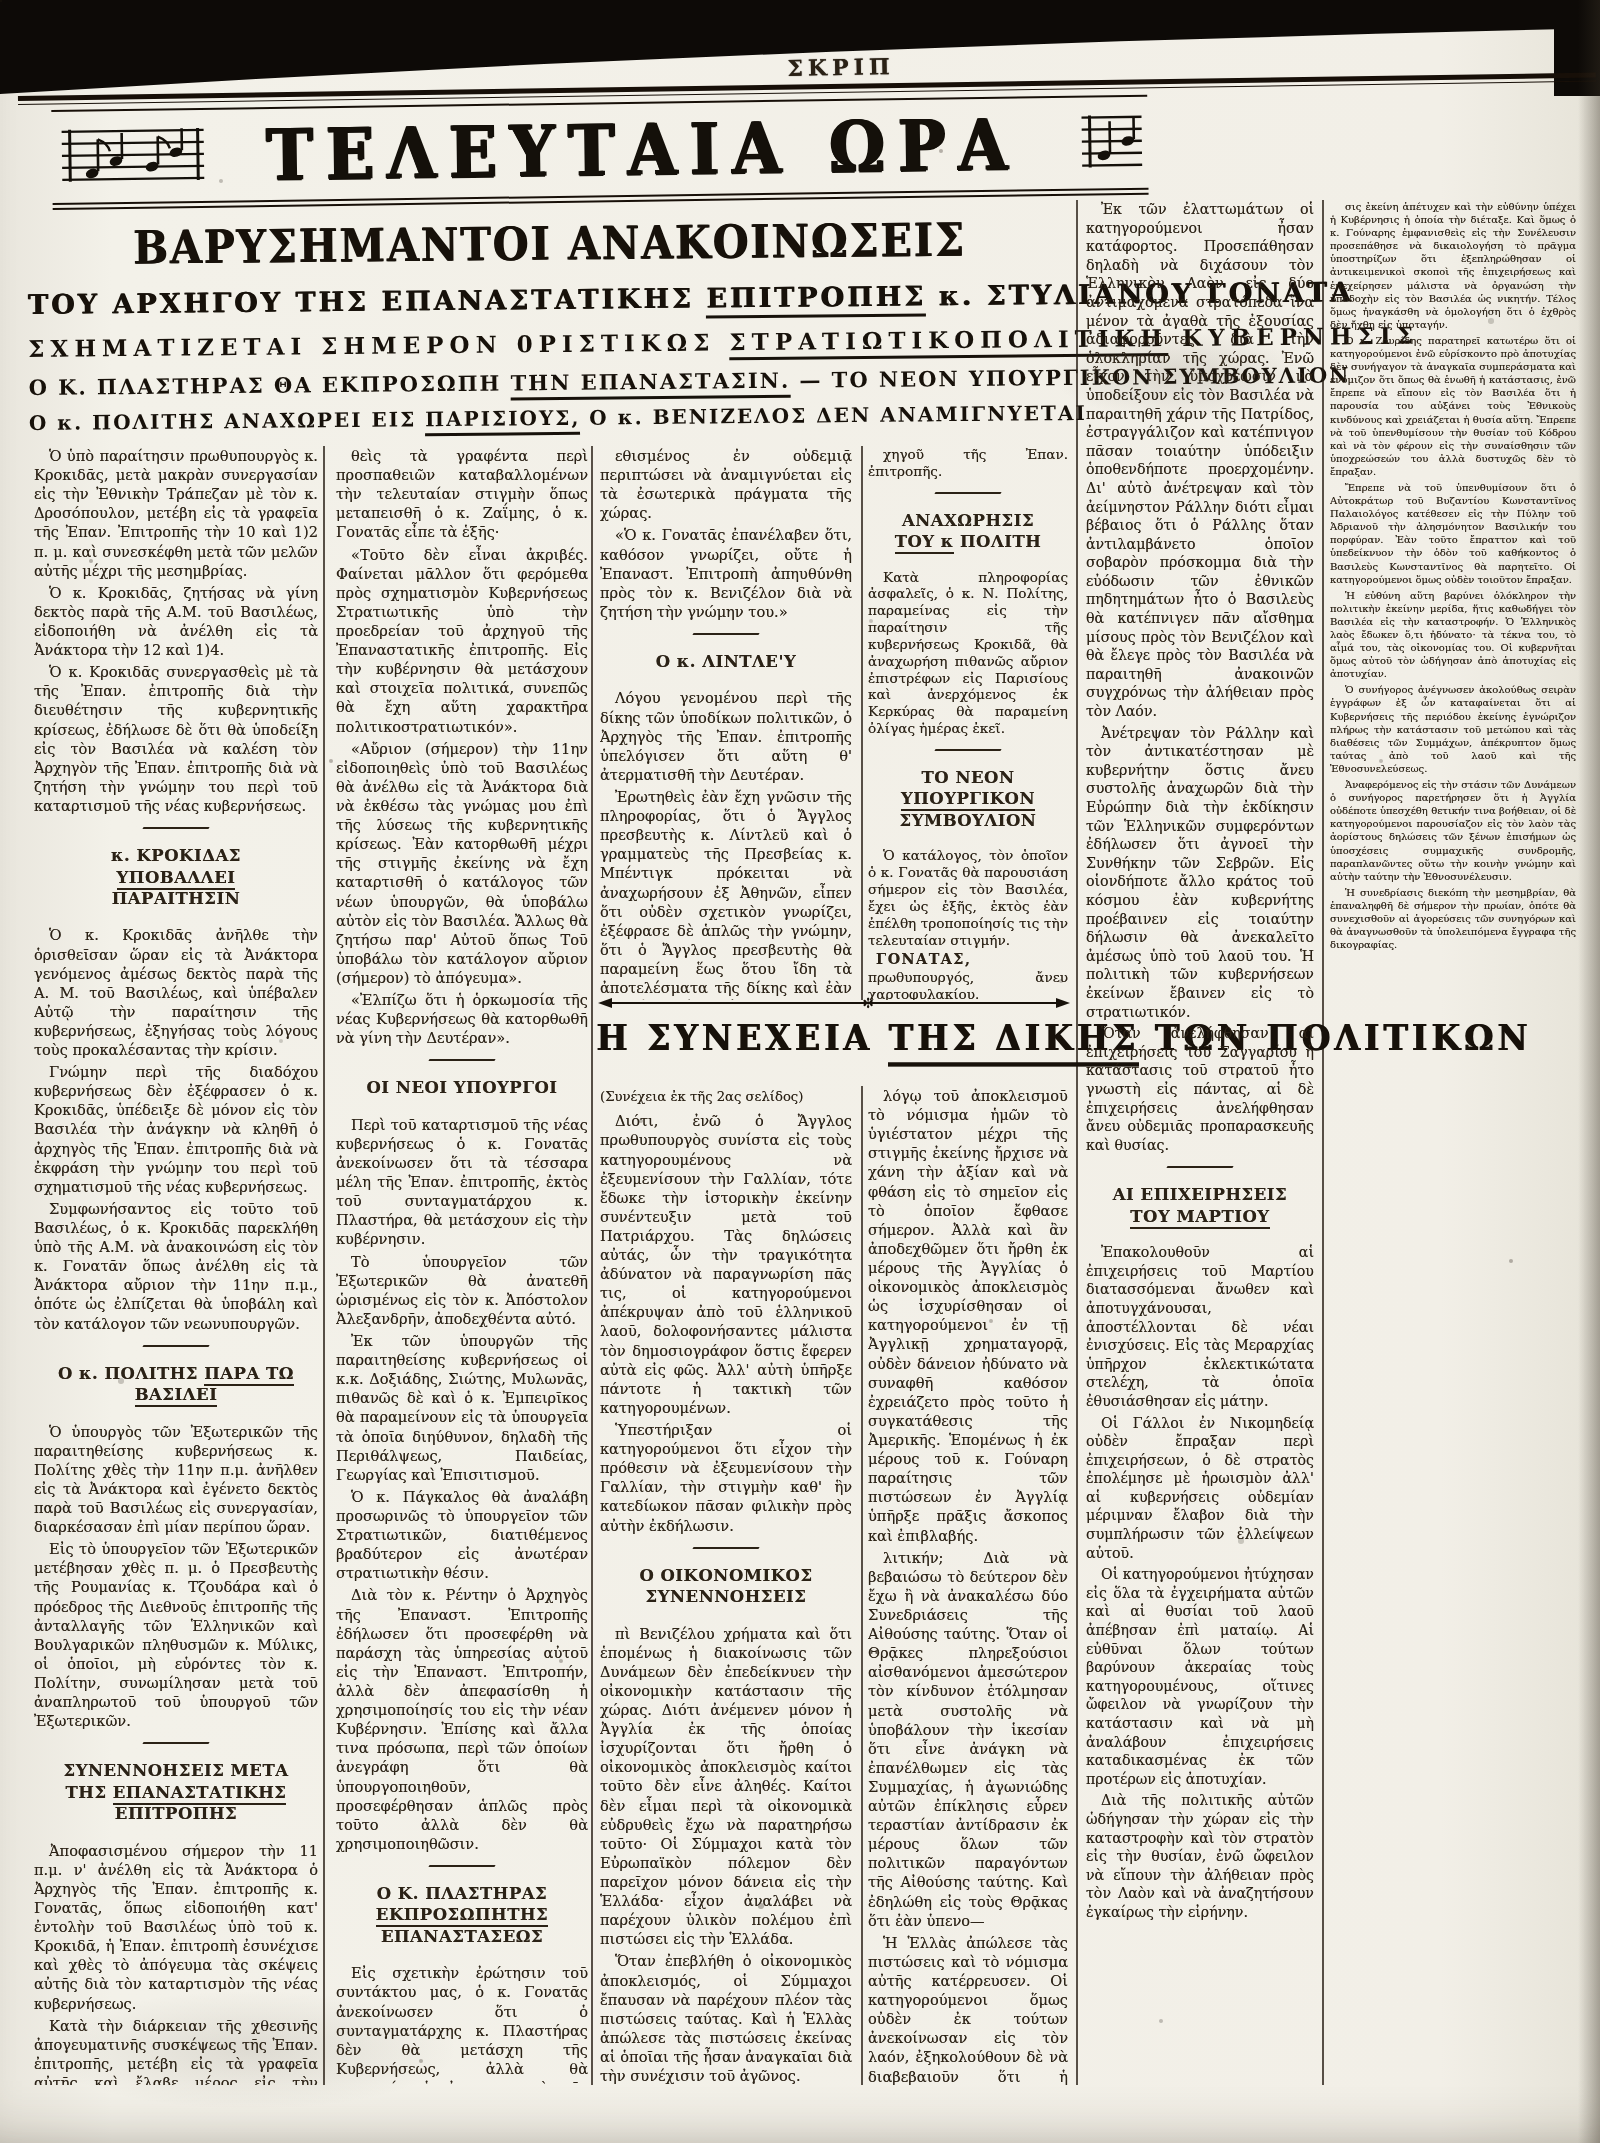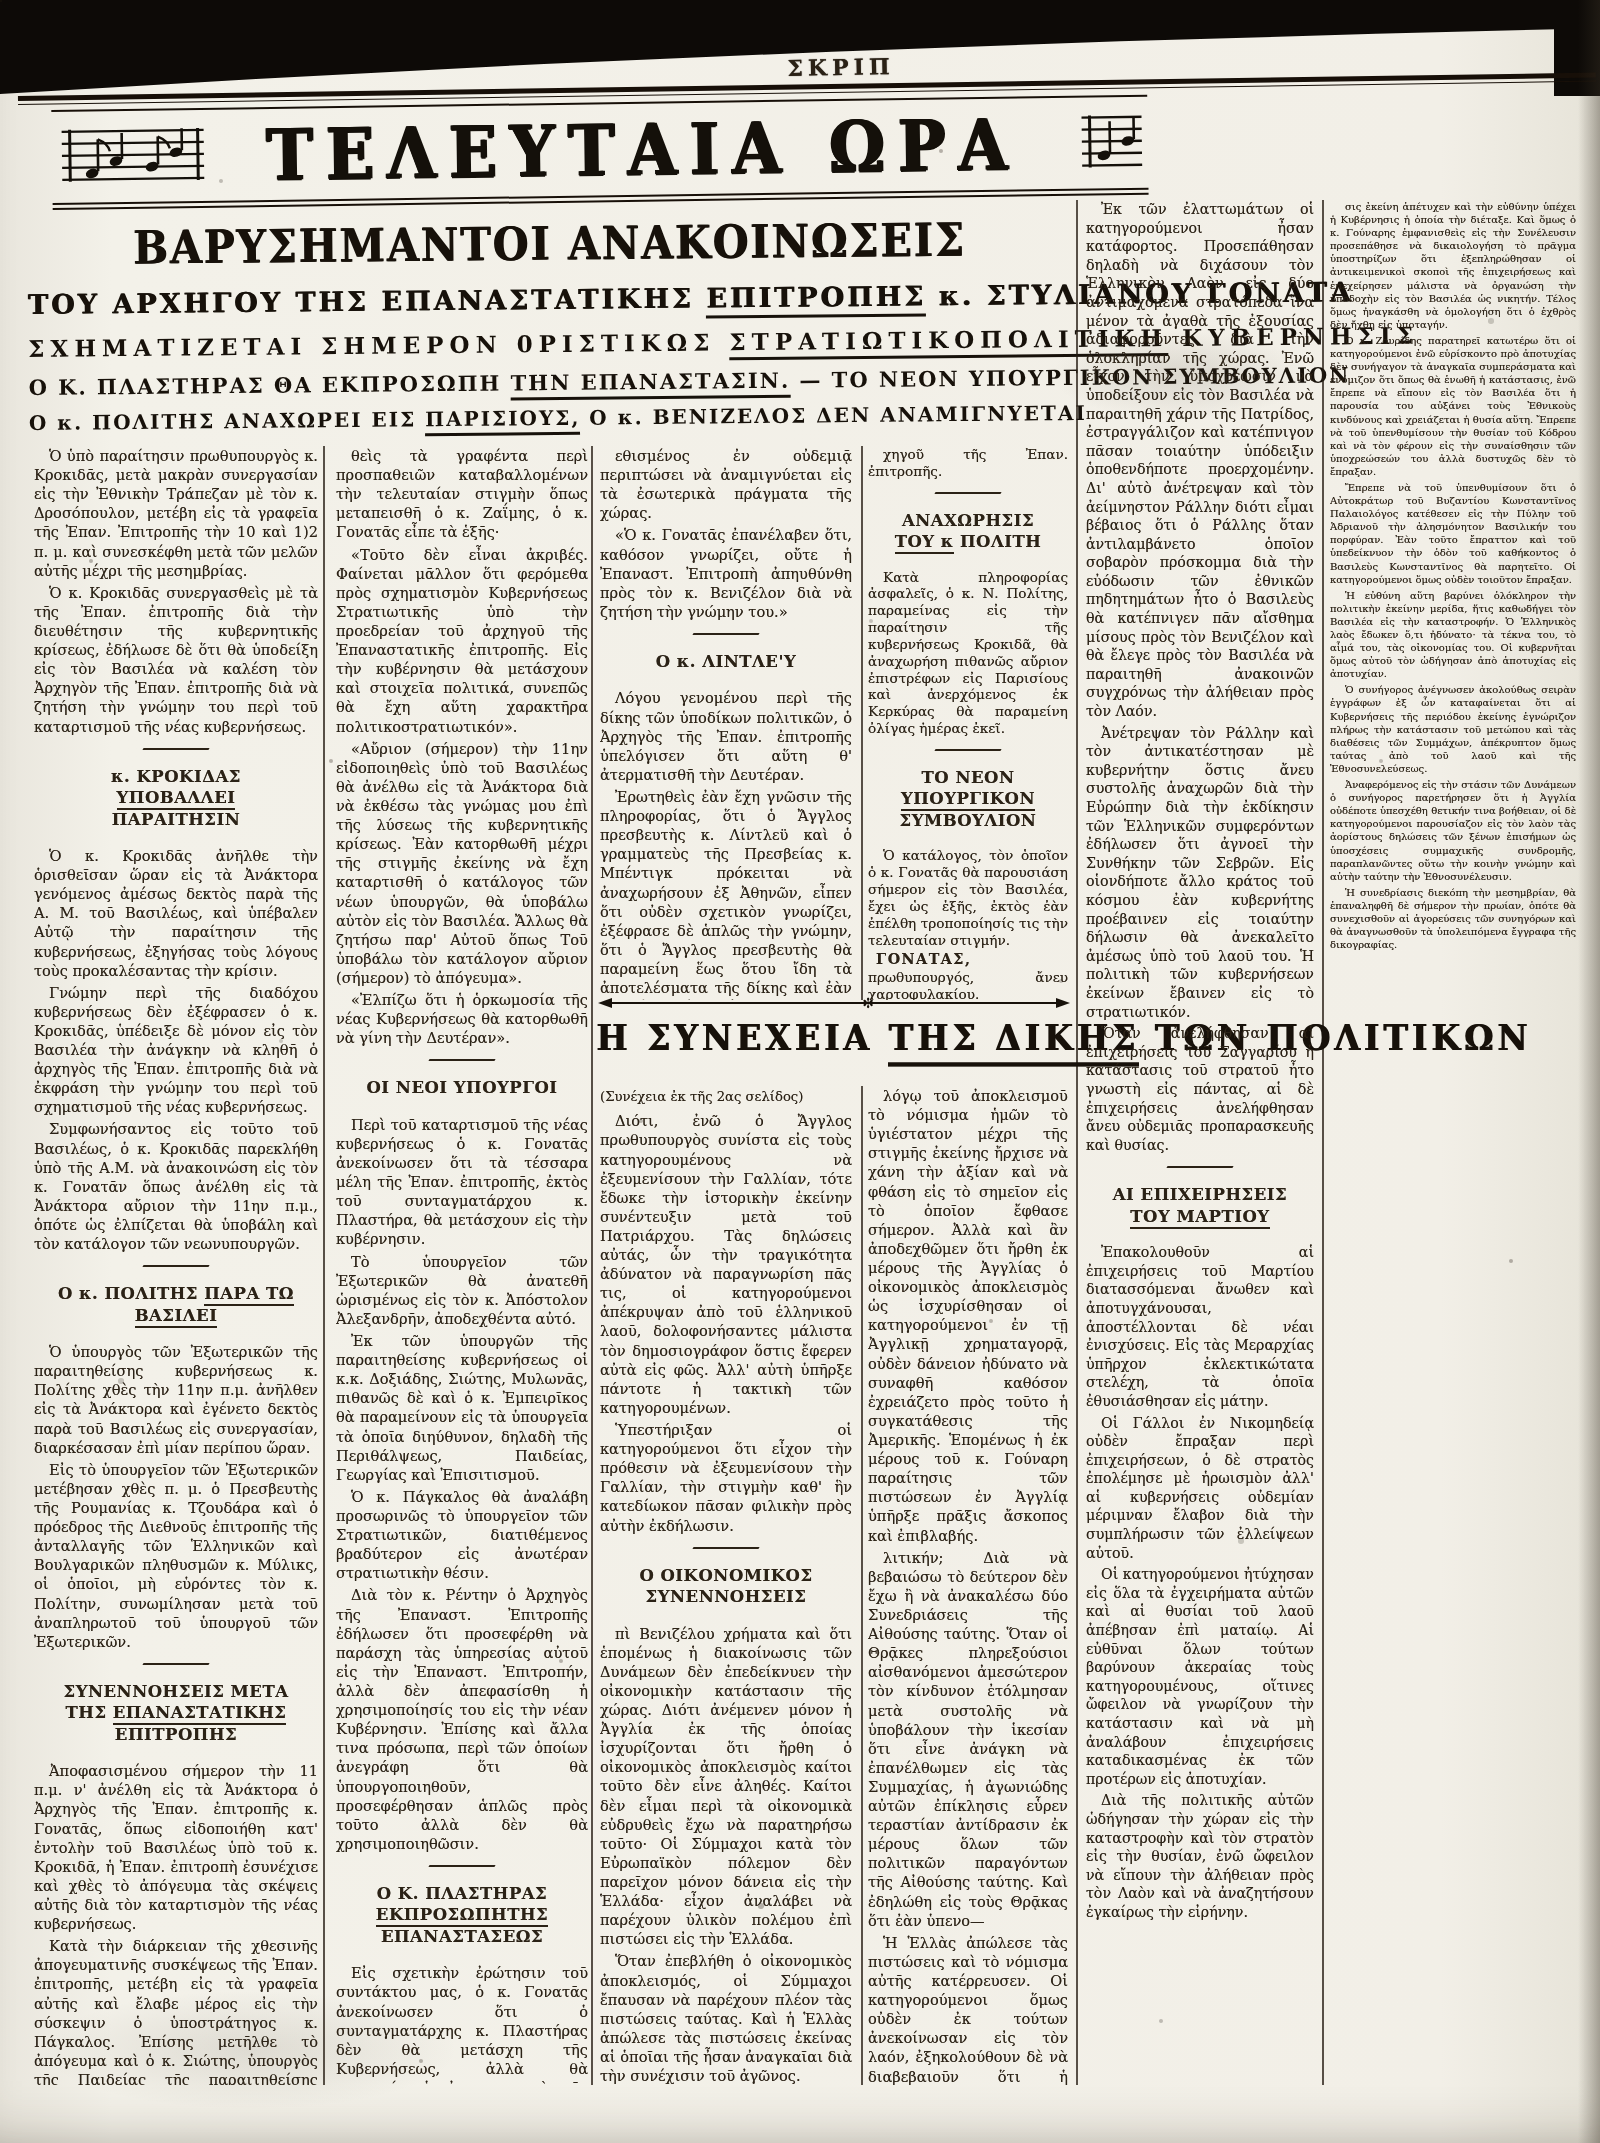--- a/index.html
+++ b/index.html
@@ -147,20 +147,21 @@
 
   <div class="vrule vr1"></div>
   <div class="vrule vr2"></div>
   <div class="vrule vr3"></div>
   <div class="vrule vr3b"></div>
   <div class="vrule vr4"></div>
   <div class="vrule vr5"></div>
 
   <div class="col c1">
       <p class="para">Ὁ ὑπὸ παραίτησιν πρωθυπουργὸς κ. Κροκιδᾶς, μετὰ μακρὰν συνεργασίαν εἰς τὴν Ἐθνικὴν Τράπεζαν μὲ τὸν κ. Δροσόπουλον, μετέβη εἰς τὰ γραφεῖα τῆς Ἐπαν. Ἐπιτροπῆς τὴν 10 καὶ 1)2 π. μ. καὶ συνεσκέφθη μετὰ τῶν μελῶν αὐτῆς μέχρι τῆς μεσημβρίας.</p>
+      <p class="para">Ὁ κ. Κροκιδᾶς, ζητήσας νὰ γίνη δεκτὸς παρὰ τῆς Α.Μ. τοῦ Βασιλέως, εἰδοποιήθη νὰ ἀνέλθη εἰς τὰ Ἀνάκτορα τὴν 12 καὶ 1)4.</p>
       <p class="para">Ὁ κ. Κροκιδᾶς συνεργασθεὶς μὲ τὰ τῆς Ἐπαν. ἐπιτροπῆς διὰ τὴν διευθέτησιν τῆς κυβερνητικῆς κρίσεως, ἐδήλωσε δὲ ὅτι θὰ ὑποδείξη εἰς τὸν Βασιλέα νὰ καλέση τὸν Ἀρχηγὸν τῆς Ἐπαν. ἐπιτροπῆς διὰ νὰ ζητήση τὴν γνώμην του περὶ τοῦ καταρτισμοῦ τῆς νέας κυβερνήσεως.</p>
       <div class="subhead">
         <div class="sq"></div>
         <h4><span>κ. ΚΡΟΚΙΔΑΣ </span><span class="hu">ΥΠΟΒΑΛΛΕΙ</span><span> ΠΑΡΑΙΤΗΣΙΝ</span></h4>
       </div>
       <p class="para">Ὁ κ. Κροκιδᾶς ἀνῆλθε τὴν ὁρισθεῖσαν ὥραν εἰς τὰ Ἀνάκτορα γενόμενος ἀμέσως δεκτὸς παρὰ τῆς Α. Μ. τοῦ Βασιλέως, καὶ ὑπέβαλεν Αὐτῷ τὴν παραίτησιν τῆς κυβερνήσεως, ἐξηγήσας τοὺς λόγους τοὺς προκαλέσαντας τὴν κρίσιν.</p>
       <p class="para">Γνώμην περὶ τῆς διαδόχου κυβερνήσεως δὲν ἐξέφρασεν ὁ κ. Κροκιδᾶς, ὑπέδειξε δὲ μόνον εἰς τὸν Βασιλέα τὴν ἀνάγκην νὰ κληθῆ ὁ ἀρχηγὸς τῆς Ἐπαν. ἐπιτροπῆς διὰ νὰ ἐκφράση τὴν γνώμην του περὶ τοῦ σχηματισμοῦ τῆς νέας κυβερνήσεως.</p>
       <p class="para">Συμφωνήσαντος εἰς τοῦτο τοῦ Βασιλέως, ὁ κ. Κροκιδᾶς παρεκλήθη ὑπὸ τῆς Α.Μ. νὰ ἀνακοινώση εἰς τὸν κ. Γονατᾶν ὅπως ἀνέλθη εἰς τὰ Ἀνάκτορα αὔριον τὴν 11ην π.μ., ὁπότε ὡς ἐλπίζεται θὰ ὑποβάλη καὶ τὸν κατάλογον τῶν νεωνυπουργῶν.</p>
       <div class="subhead">
         <div class="sq"></div>

